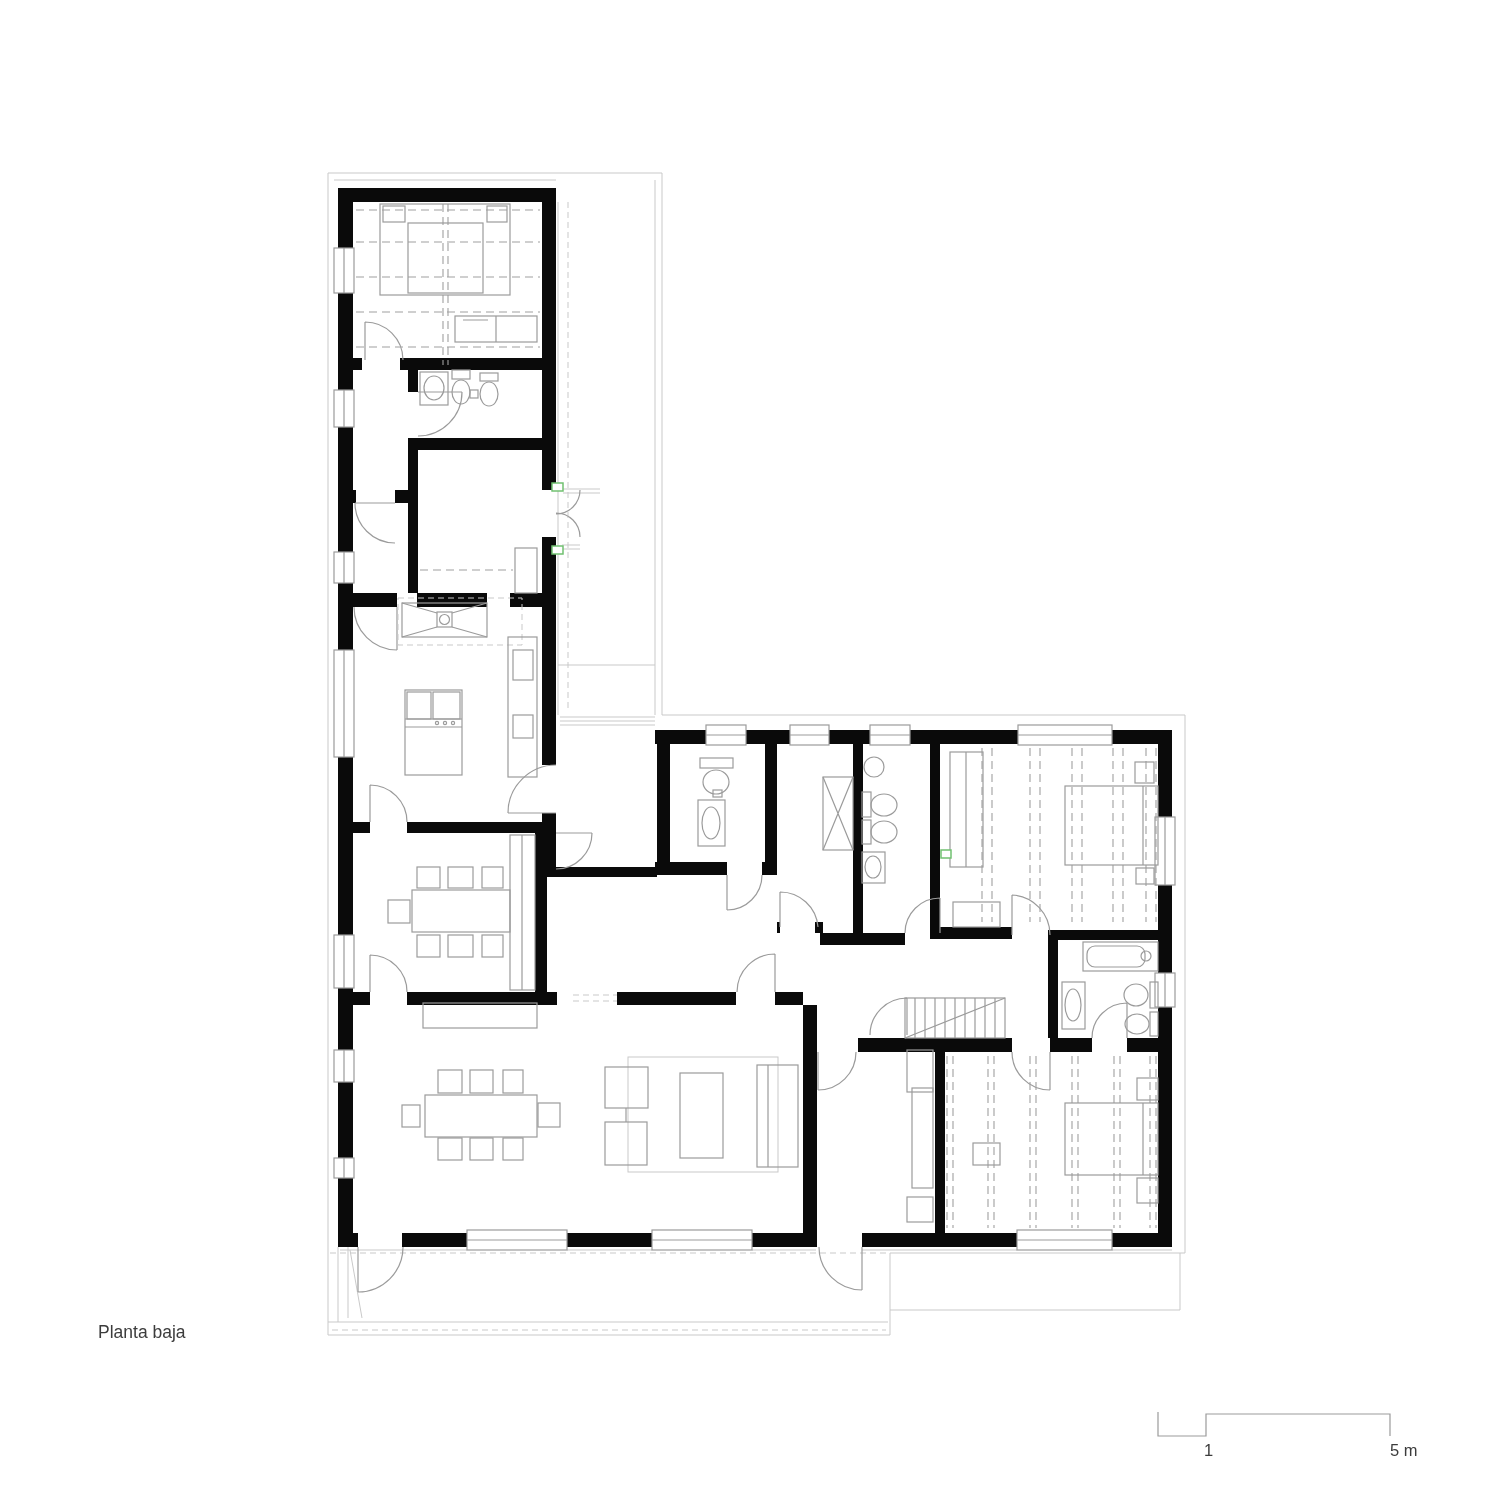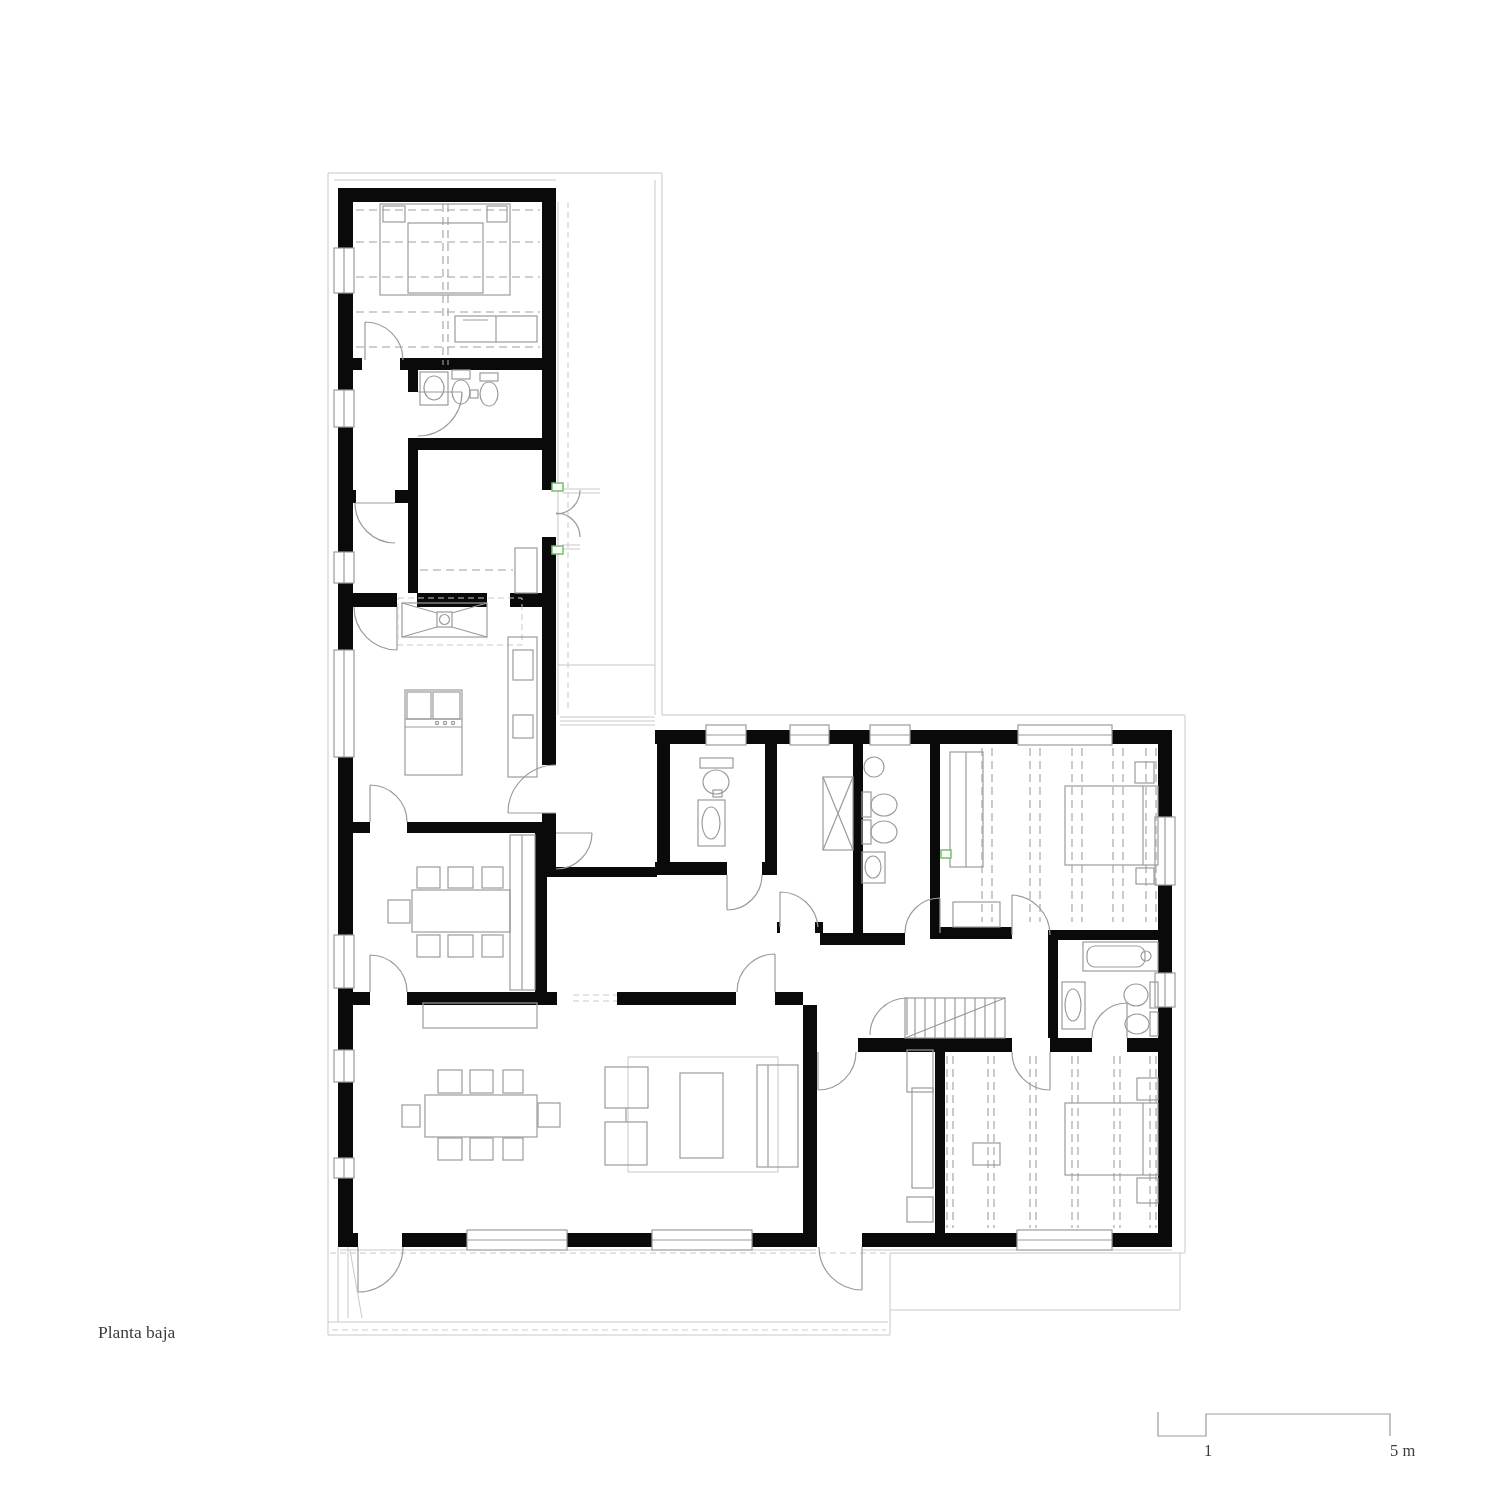--- a/index.html
+++ b/index.html
@@ -1,17 +1,17 @@
 <!DOCTYPE html>
 <html style="--walls: #0a0a0a; --thin: #9b9b9b; --light: #c9c9c9; --dash: #a0a0a0; --green: #71c171; --text: #3c3c3c;"><head>
 <meta charset="utf-8">
 <style>
   html,body{margin:0;padding:0;background:#fff;}
   #page{position:relative;width:1512px;height:1512px;background:#fff;overflow:hidden;
-        font-family:Liberation Serif, serif;}
+        font-family:Liberation Sans, sans-serif;}
   svg{position:absolute;left:0;top:0;}
   .w  {fill:var(--walls,#0a0a0a);stroke:none;}
   .t  {fill:none;stroke:var(--thin,#9b9b9b);stroke-width:1.2;}
   .wf {fill:#ffffff;stroke:none;}
   .l  {fill:none;stroke:var(--light,#c8c8c8);stroke-width:1;}
   .d  {fill:none;stroke:var(--dash,#a0a0a0);stroke-width:1.1;stroke-dasharray:8 5;}
   .dl {fill:none;stroke:var(--light,#c8c8c8);stroke-width:1;stroke-dasharray:6 4;}
   .gm {fill:#ffffff;stroke:var(--green,#71c171);stroke-width:1.5;}
   .lbl{fill:var(--text,#3c3c3c);font-size:17.5px;}
   .sc {fill:var(--text,#3c3c3c);font-size:16.5px;}

